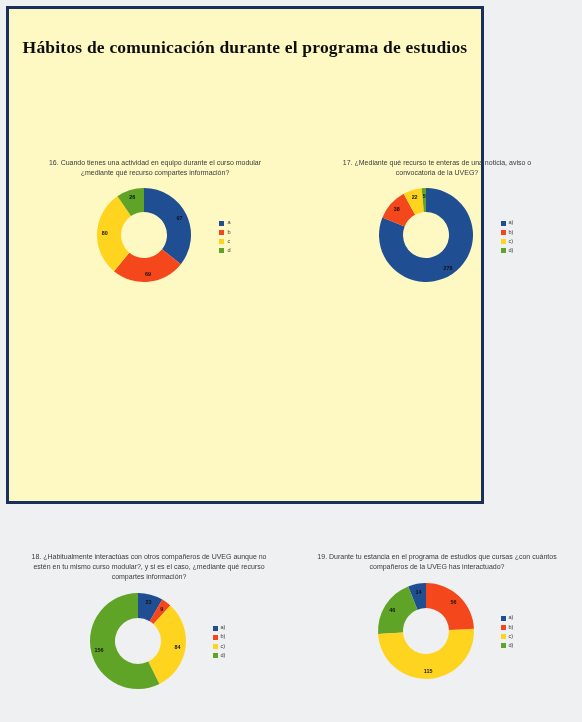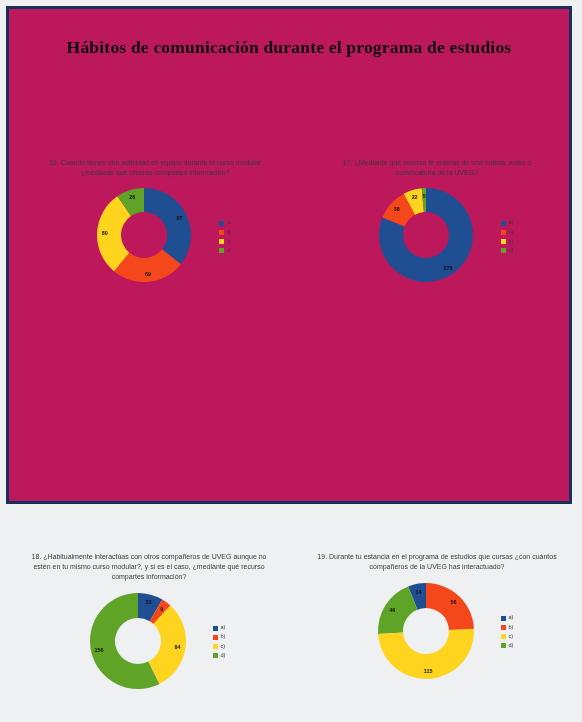--- a/index.html
+++ b/index.html
@@ -11,23 +11,23 @@
     height: 722px;
     background: #eef0f2;
     font-family: "Liberation Sans", sans-serif;
     overflow: hidden;
     position: relative;
   }
   .page-panel {
     position: absolute;
     left: 6px;
     top: 6px;
-    width: 566px;
+    width: 478px;
     height: 498px;
-    background: #be185d;
+    background: #fef9c3;
     border: 3px solid #18305c;
     box-sizing: border-box;
   }
   .doc-title {
     position: absolute;
     left: 0;
     top: 28px;
     width: 100%;
     text-align: center;
     font-family: "Liberation Serif", serif;

